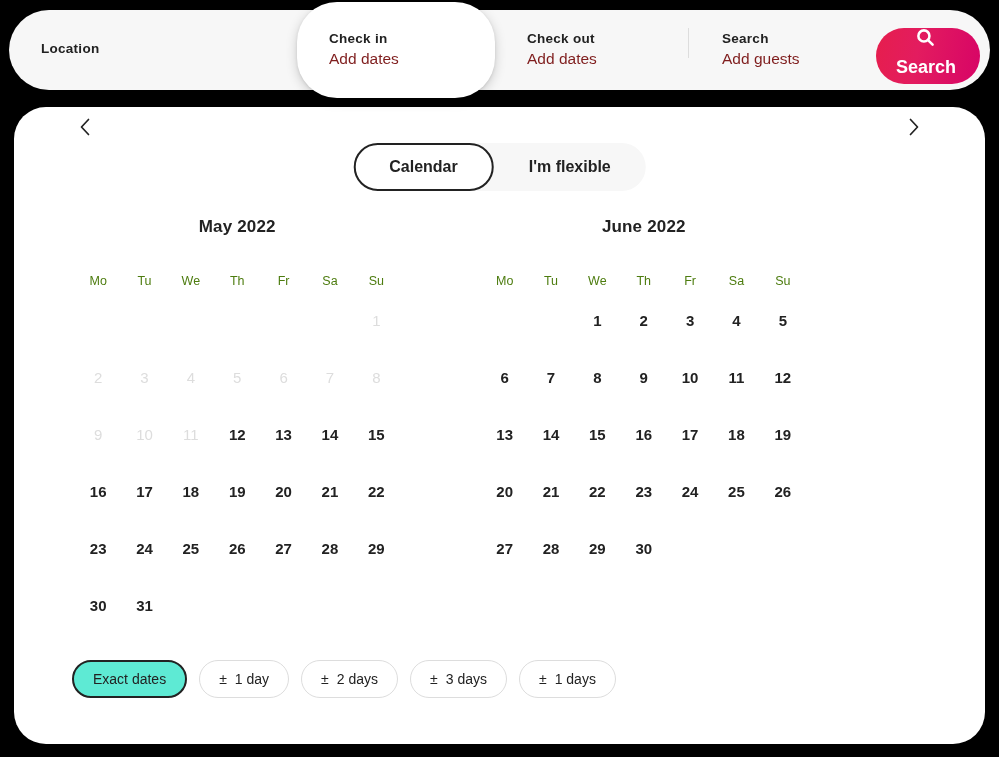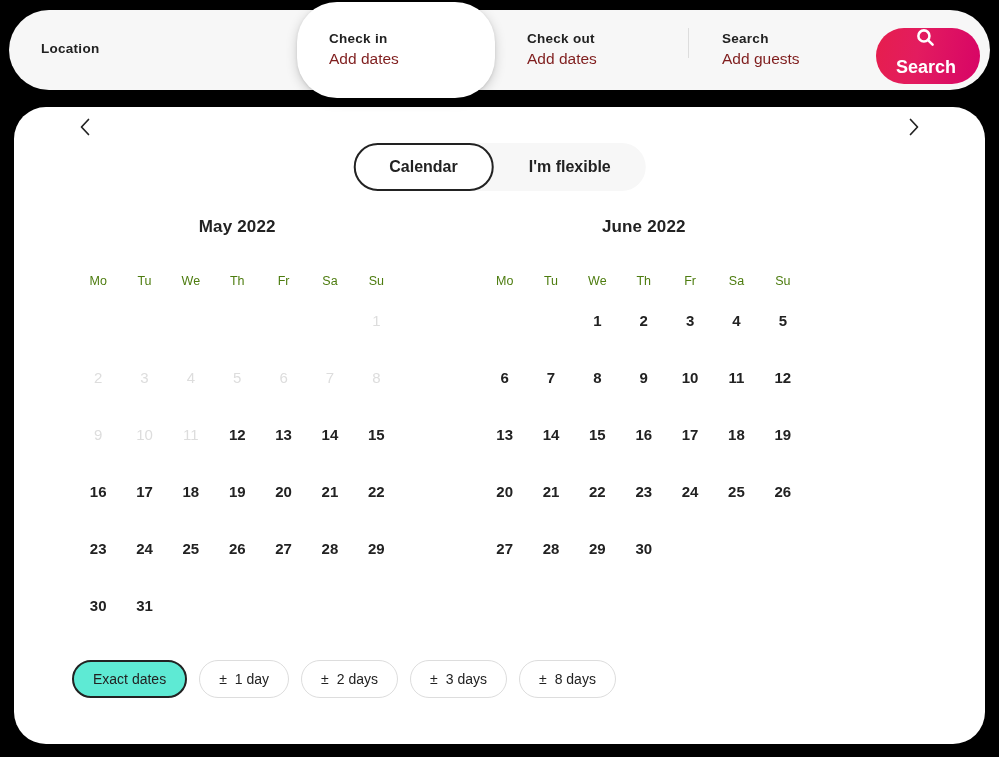--- a/index.html
+++ b/index.html
@@ -486,17 +486,17 @@
       <button class="chip">
         <span class="chip-pm">±</span>
         <span>2 days</span>
       </button>
       <button class="chip">
         <span class="chip-pm">±</span>
         <span>3 days</span>
       </button>
       <button class="chip">
         <span class="chip-pm">±</span>
-        <span>8 days</span>
+        <span>1 days</span>
       </button>
     </div>
 
 </div>
 
 </body></html>

